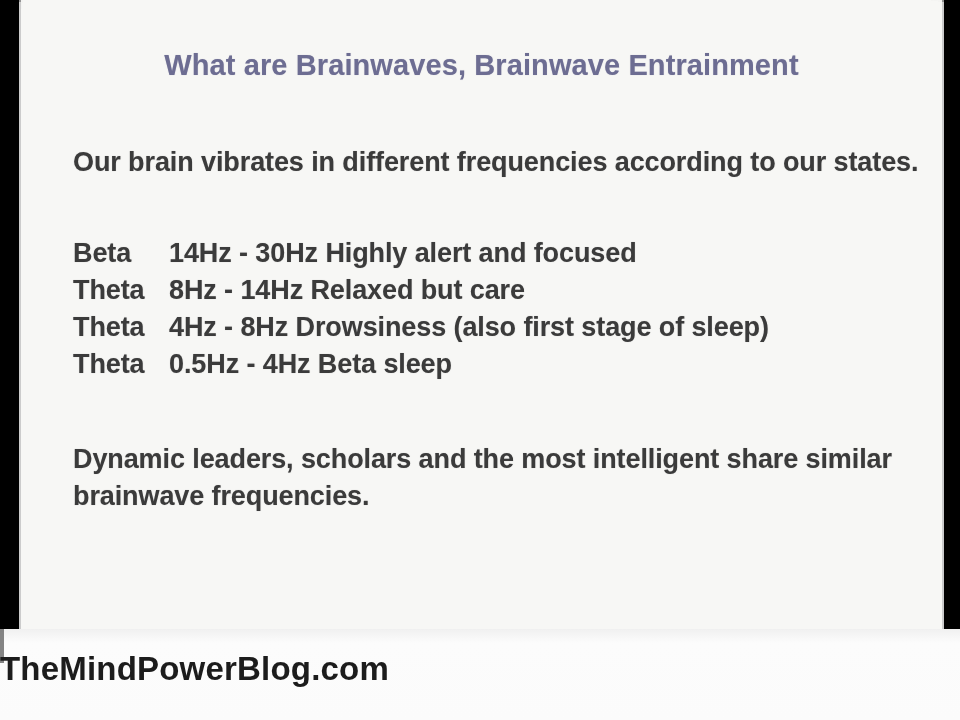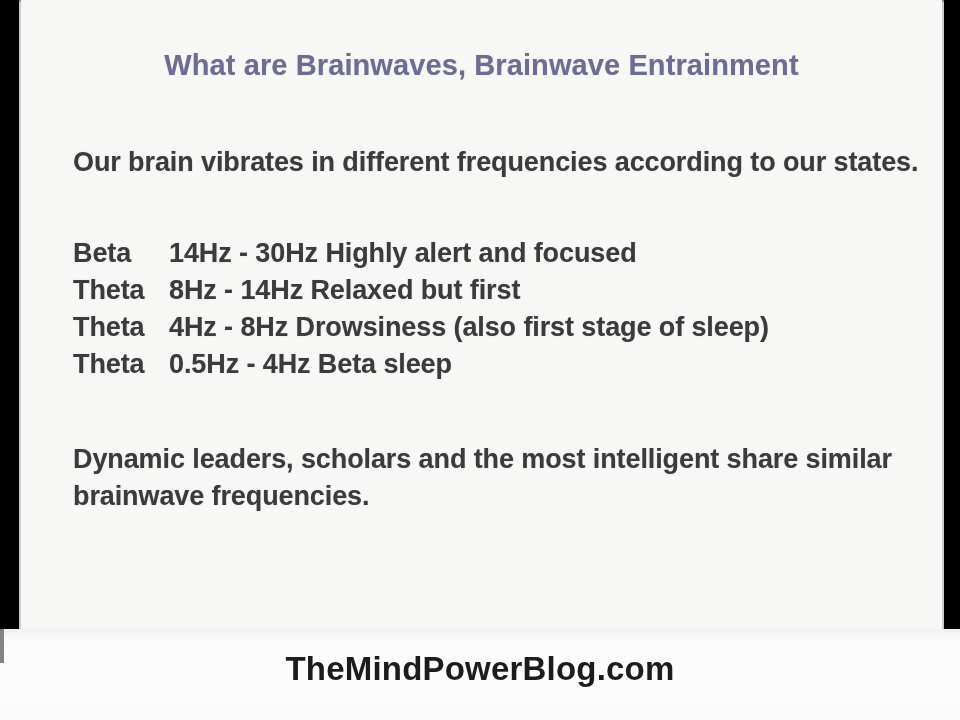--- a/index.html
+++ b/index.html
@@ -141,21 +141,21 @@
     height: 34px;
     background: #6f6f6f;
     opacity: .85;
   }
 
   .footer-url {
     position: absolute;
     top: 21px;
     left: 0;
     right: 0;
-    text-align: center;
+    text-align: left;
     color: #1c1c1c;
     font-family: "Liberation Sans", sans-serif;
     font-size: 33px;
     font-weight: 700;
     letter-spacing: .2px;
   }
 </style>
 </head>
 <body>
 
@@ -181,21 +181,21 @@
 
       <ul class="wave-list">
 
         <li class="wave-row">
           <span class="wave-name">Beta</span><span class="wave-range">14Hz - 30Hz</span>
           <span class="wave-desc">Highly alert and focused</span>
         </li>
 
         <li class="wave-row">
           <span class="wave-name">Theta</span><span class="wave-range">8Hz - 14Hz</span>
-          <span class="wave-desc">Relaxed but first</span>
+          <span class="wave-desc">Relaxed but care</span>
         </li>
 
         <li class="wave-row">
           <span class="wave-name">Theta</span><span class="wave-range">4Hz - 8Hz</span>
           <span class="wave-desc">Drowsiness (also first stage of sleep)</span>
         </li>
 
         <li class="wave-row">
           <span class="wave-name">Theta</span><span class="wave-range">0.5Hz - 4Hz</span>
           <span class="wave-desc">Beta sleep</span>

